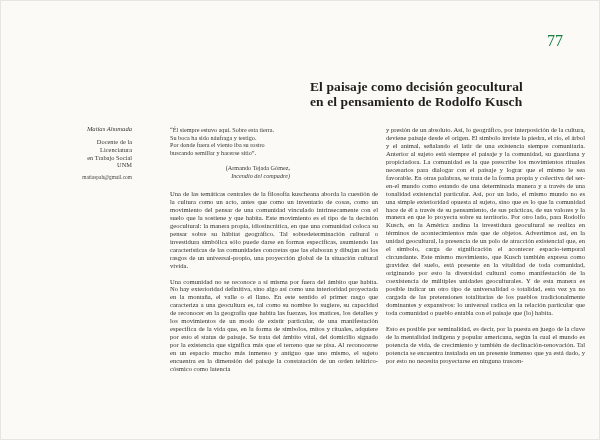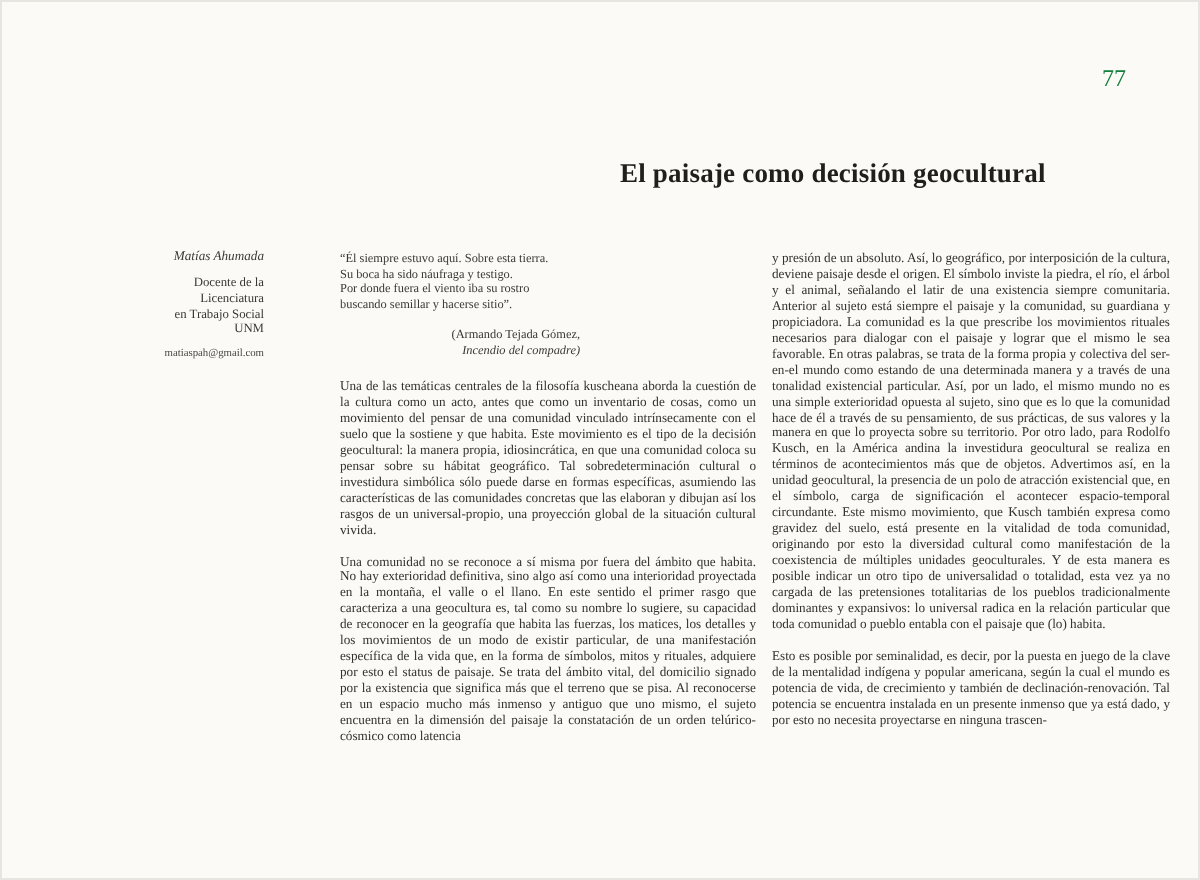--- a/index.html
+++ b/index.html
@@ -7,21 +7,21 @@
     position: relative;
     width: 600px; height: 440px;
     background: #fbfaf7;
     box-shadow: inset 0 0 0 1px #e7e5e0;
     font-family: "Liberation Serif", serif;
     color: #33312d;
     overflow: hidden;
   }
   .page-number {
     position: absolute; top: 32px; right: 37px;
-    font-size: 12px; color: #15803d;
+    font-size: 16px; color: #15803d;
   }
   .title {
     position: absolute; left: 310px; top: 79px;
     font-size: 13.5px; font-weight: 700; line-height: 15px;
     color: #201f1c; letter-spacing: 0.1px;
   }
   .author {
     position: absolute; left: 50px; top: 125px; width: 82px;
     text-align: right; color: #3a3834;
   }
@@ -46,20 +46,21 @@
 </style>
 </head>
 <body>
 
 <div class="page">
 
   <div class="page-number">77</div>
 
   <div class="title">
     <div>El paisaje como decisión geocultural</div>
+    <div>en el pensamiento de Rodolfo Kusch</div>
   </div>
 
   <div class="author">
     <div class="name">Matías Ahumada</div>
     <div class="aff-line">Docente de la</div>
     <div class="aff-line">Licenciatura</div>
     <div class="aff-line">en Trabajo Social</div>
     <div class="aff-line">UNM</div>
     <div class="email">matiaspah@gmail.com</div>
   </div>

